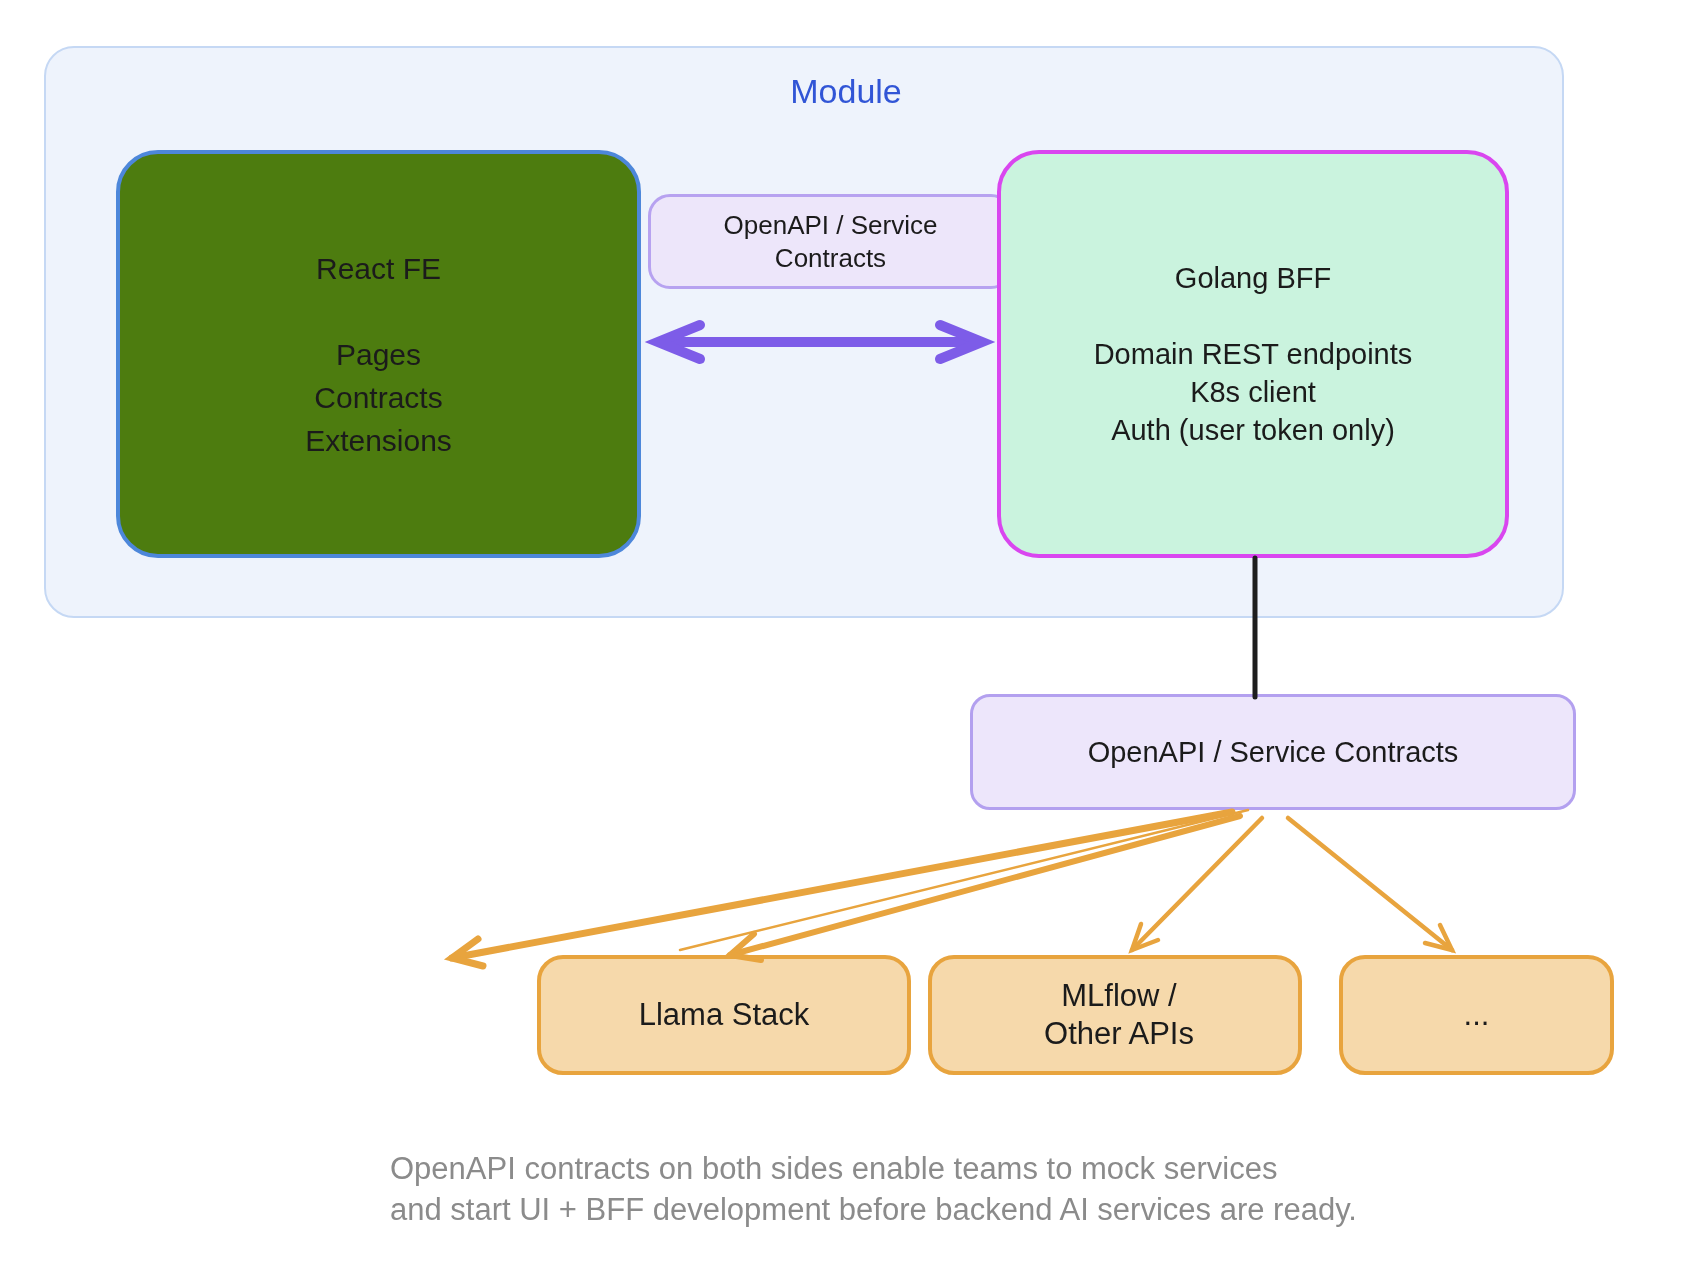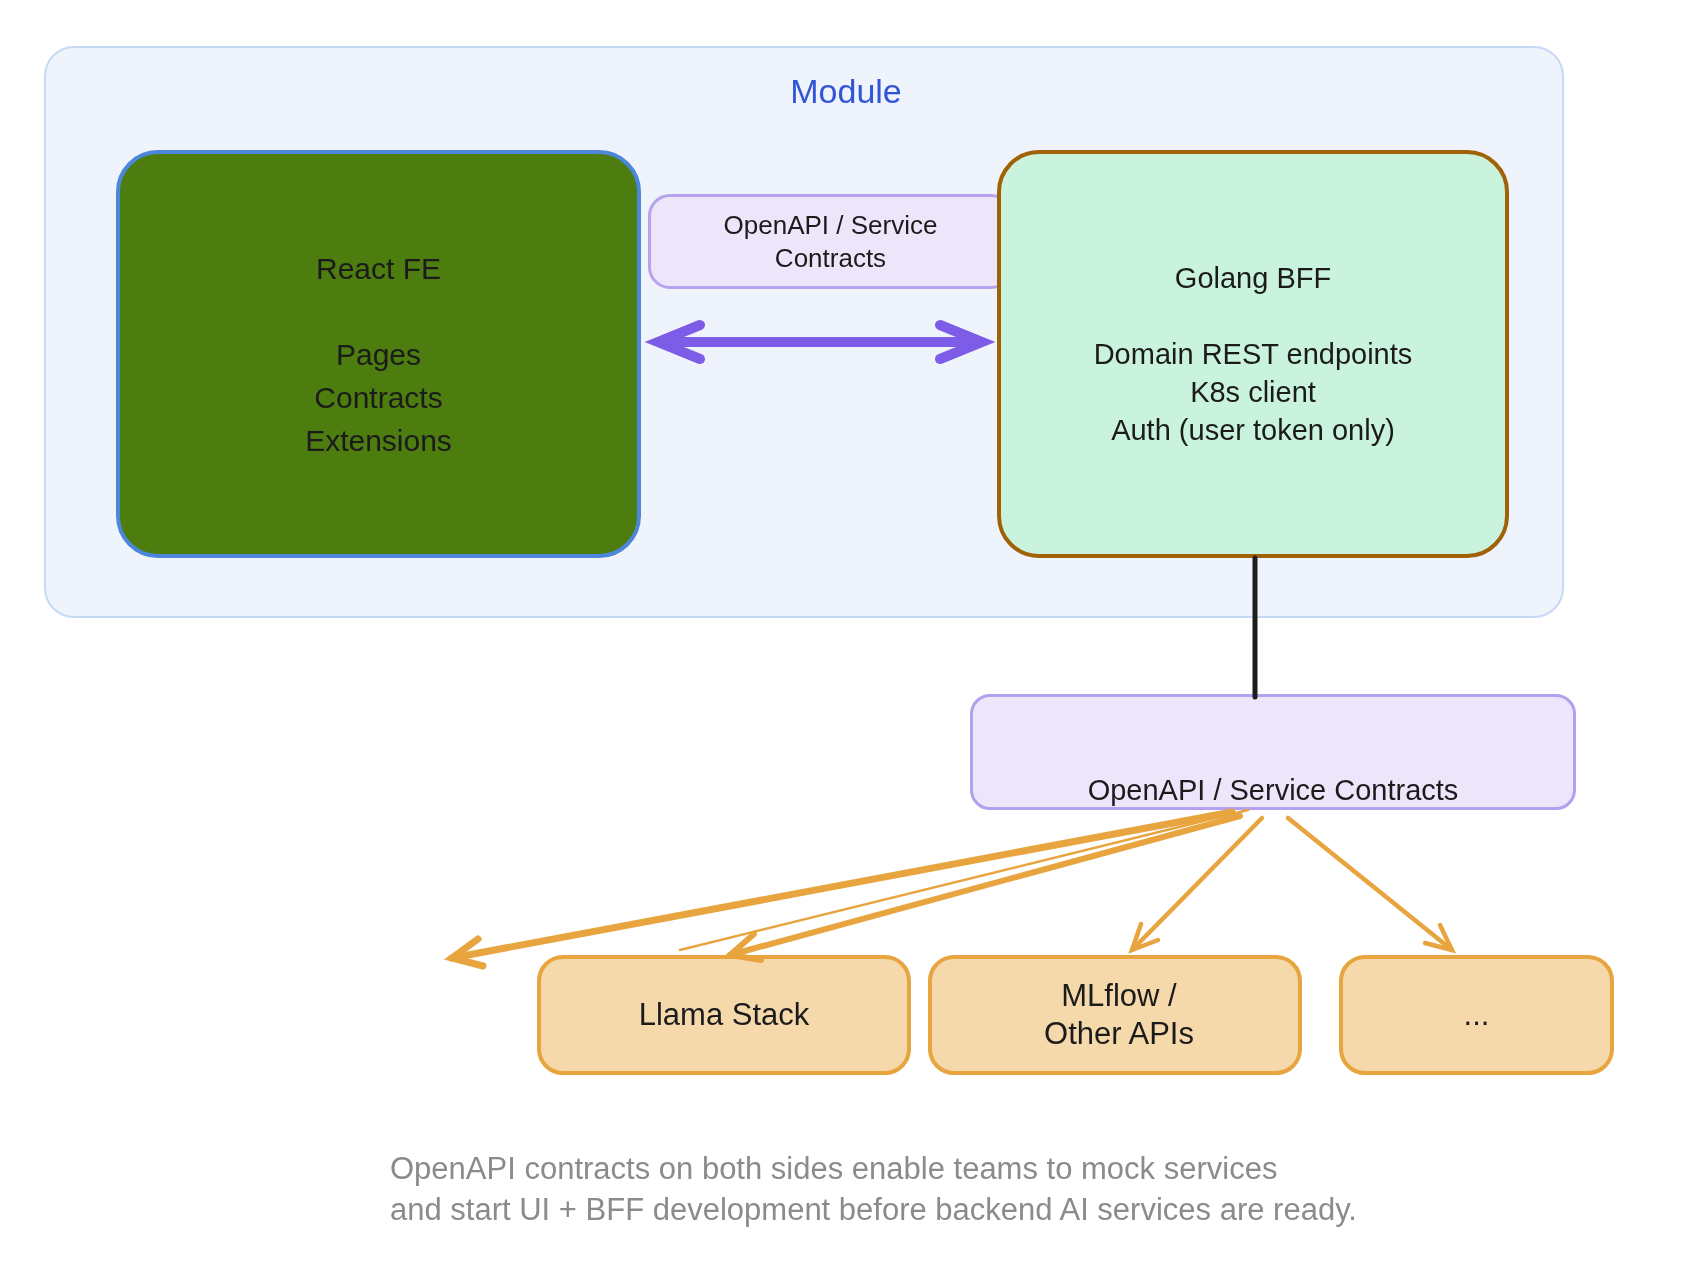--- a/index.html
+++ b/index.html
@@ -21,35 +21,34 @@
     align-items:center; justify-content:center; text-align:center;
     box-sizing:border-box;
   }
   .react-box {
     left:116px; top:150px; width:525px; height:408px;
     background:#4d7c0f; border:4px solid #4d87da; border-radius:42px;
     font-size:30px; line-height:43px;
   }
   .golang-box {
     left:997px; top:150px; width:512px; height:408px;
-    background:#caf3de; border:4px solid #a16207; border-radius:42px;
+    background:#caf3de; border:4px solid #d946ef; border-radius:42px;
     font-size:29px; line-height:38px;
   }
   .node .gap { height:43px; }
   .golang-box .gap { height:38px; }
   .contract-top {
     left:648px; top:194px; width:365px; height:95px;
     background:#ede6fa; border:3px solid #b7a2f0; border-radius:22px;
     font-size:26px; line-height:33px;justify-content:center;
   }
   .contracts-hub {
     left:970px; top:694px; width:606px; height:116px;
     background:#ede6fb; border:3px solid #b3a0ef; border-radius:20px;
     font-size:29px;
-    justify-content:flex-end;
   }
   .backend-box {
     top:955px; height:120px;
     background:#f6d9ab; border:4px solid #e8a43e; border-radius:26px;
     font-size:31px; line-height:38px;
   }
   .backend-0 { left:79px;   width:361px; }
   .backend-1 { left:537px;  width:374px; }
   .backend-2 { left:928px;  width:374px;padding-left:8px; }
   .backend-3 { left:1339px; width:275px; }

